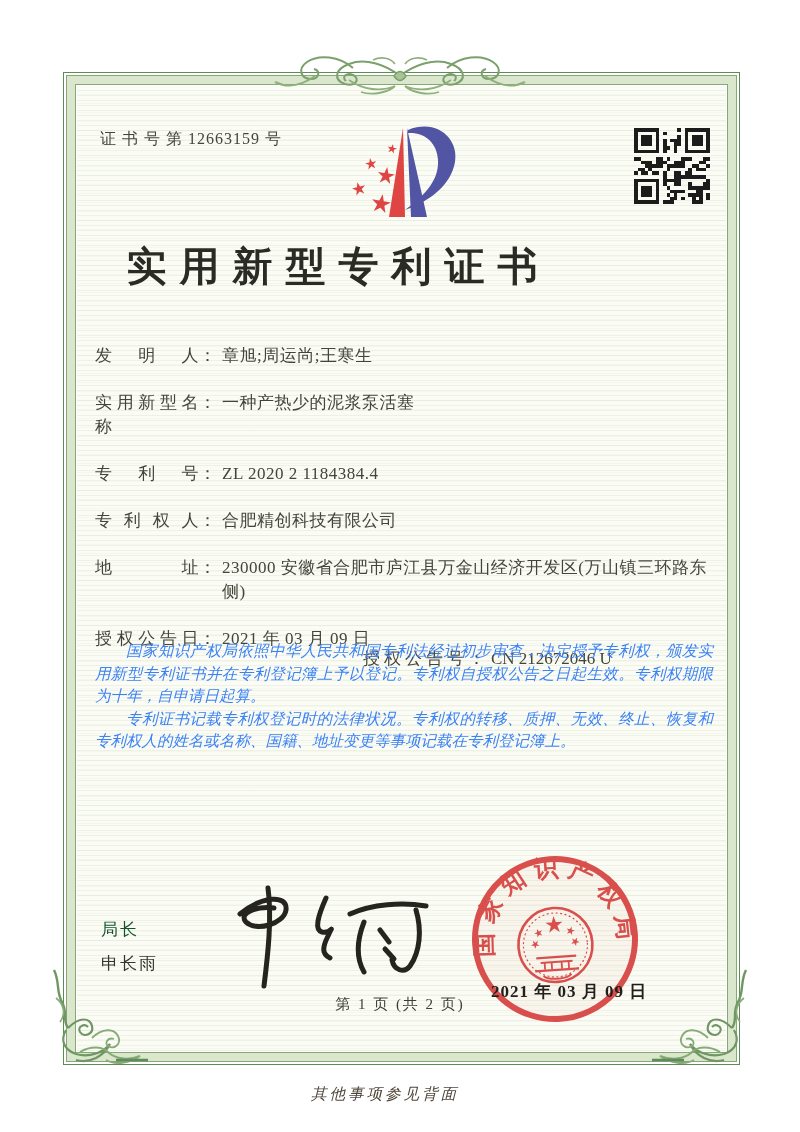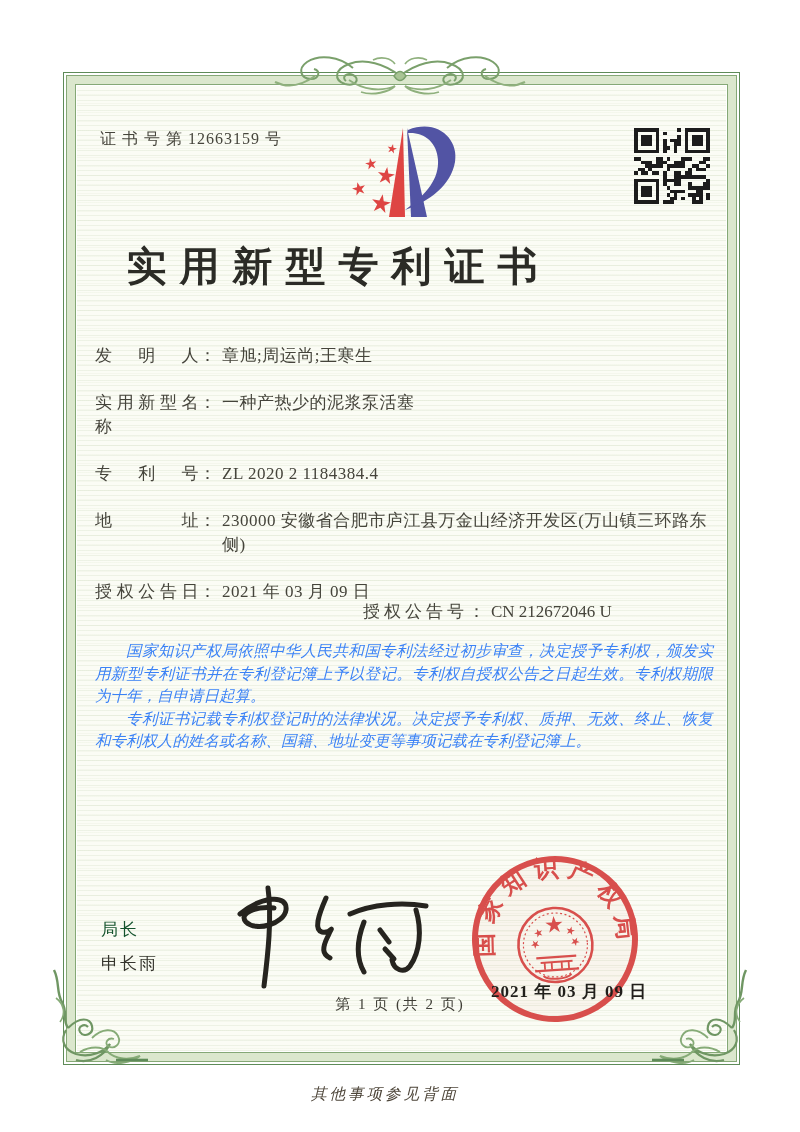--- a/index.html
+++ b/index.html
@@ -368,33 +368,36 @@
     <div class="frow">
       <span class="flabel">发明人</span><span class="fcolon">：</span><span class="fvalue">章旭;周运尚;王寒生</span>
     </div>
     <div class="frow">
       <span class="flabel">实用新型名称</span><span class="fcolon">：</span><span class="fvalue">一种产热少的泥浆泵活塞</span>
     </div>
     <div class="frow">
       <span class="flabel">专利号</span><span class="fcolon">：</span><span class="fvalue">ZL 2020 2 1184384.4</span>
     </div>
     <div class="frow">
+      <span class="flabel">专利权人</span><span class="fcolon">：</span><span class="fvalue">合肥精创科技有限公司</span>
+    </div>
+    <div class="frow">
       <span class="flabel">地址</span><span class="fcolon">：</span><span class="fvalue">230000 安徽省合肥市庐江县万金山经济开发区(万山镇三环路东侧)</span>
     </div>
     <div class="frow">
       <span class="flabel">授权公告日</span><span class="fcolon">：</span><span class="fvalue">2021 年 03 月 09 日</span>
       <span class="grant-number">
         <span class="flabel2">授权公告号</span><span class="fcolon">：</span><span>CN 212672046 U</span>
       </span>
     </div>
   </div>
 
   <div class="body-text">
     <p>国家知识产权局依照中华人民共和国专利法经过初步审查，决定授予专利权，颁发实用新型专利证书并在专利登记簿上予以登记。专利权自授权公告之日起生效。专利权期限为十年，自申请日起算。</p>
-    <p>专利证书记载专利权登记时的法律状况。决定授予专利权、质押、无效、终止、恢复和专利权人的姓名或名称、国籍、地址变更等事项记载在专利登记簿上。</p>
+    <p>专利证书记载专利权登记时的法律状况。专利权的转移、质押、无效、终止、恢复和专利权人的姓名或名称、国籍、地址变更等事项记载在专利登记簿上。</p>
   </div>
 
   <div class="signer-title">局长</div>
   <div class="signer-name">申长雨</div>
 
   <svg class="signature" viewBox="0 0 222 110">
     <g fill="none" stroke="#26241f" stroke-width="5" stroke-linecap="round" stroke-linejoin="round">
       <path d="M18 32 C 40 14, 66 12, 64 28 C 62 42, 34 50, 24 40 C 16 31, 34 24, 52 26"></path>
       <path d="M46 6 C 50 36, 46 72, 42 104"></path>
       <path d="M104 16 C 96 34, 92 48, 100 50 C 110 52, 112 40, 106 54 C 100 66, 100 72, 108 76"></path>

